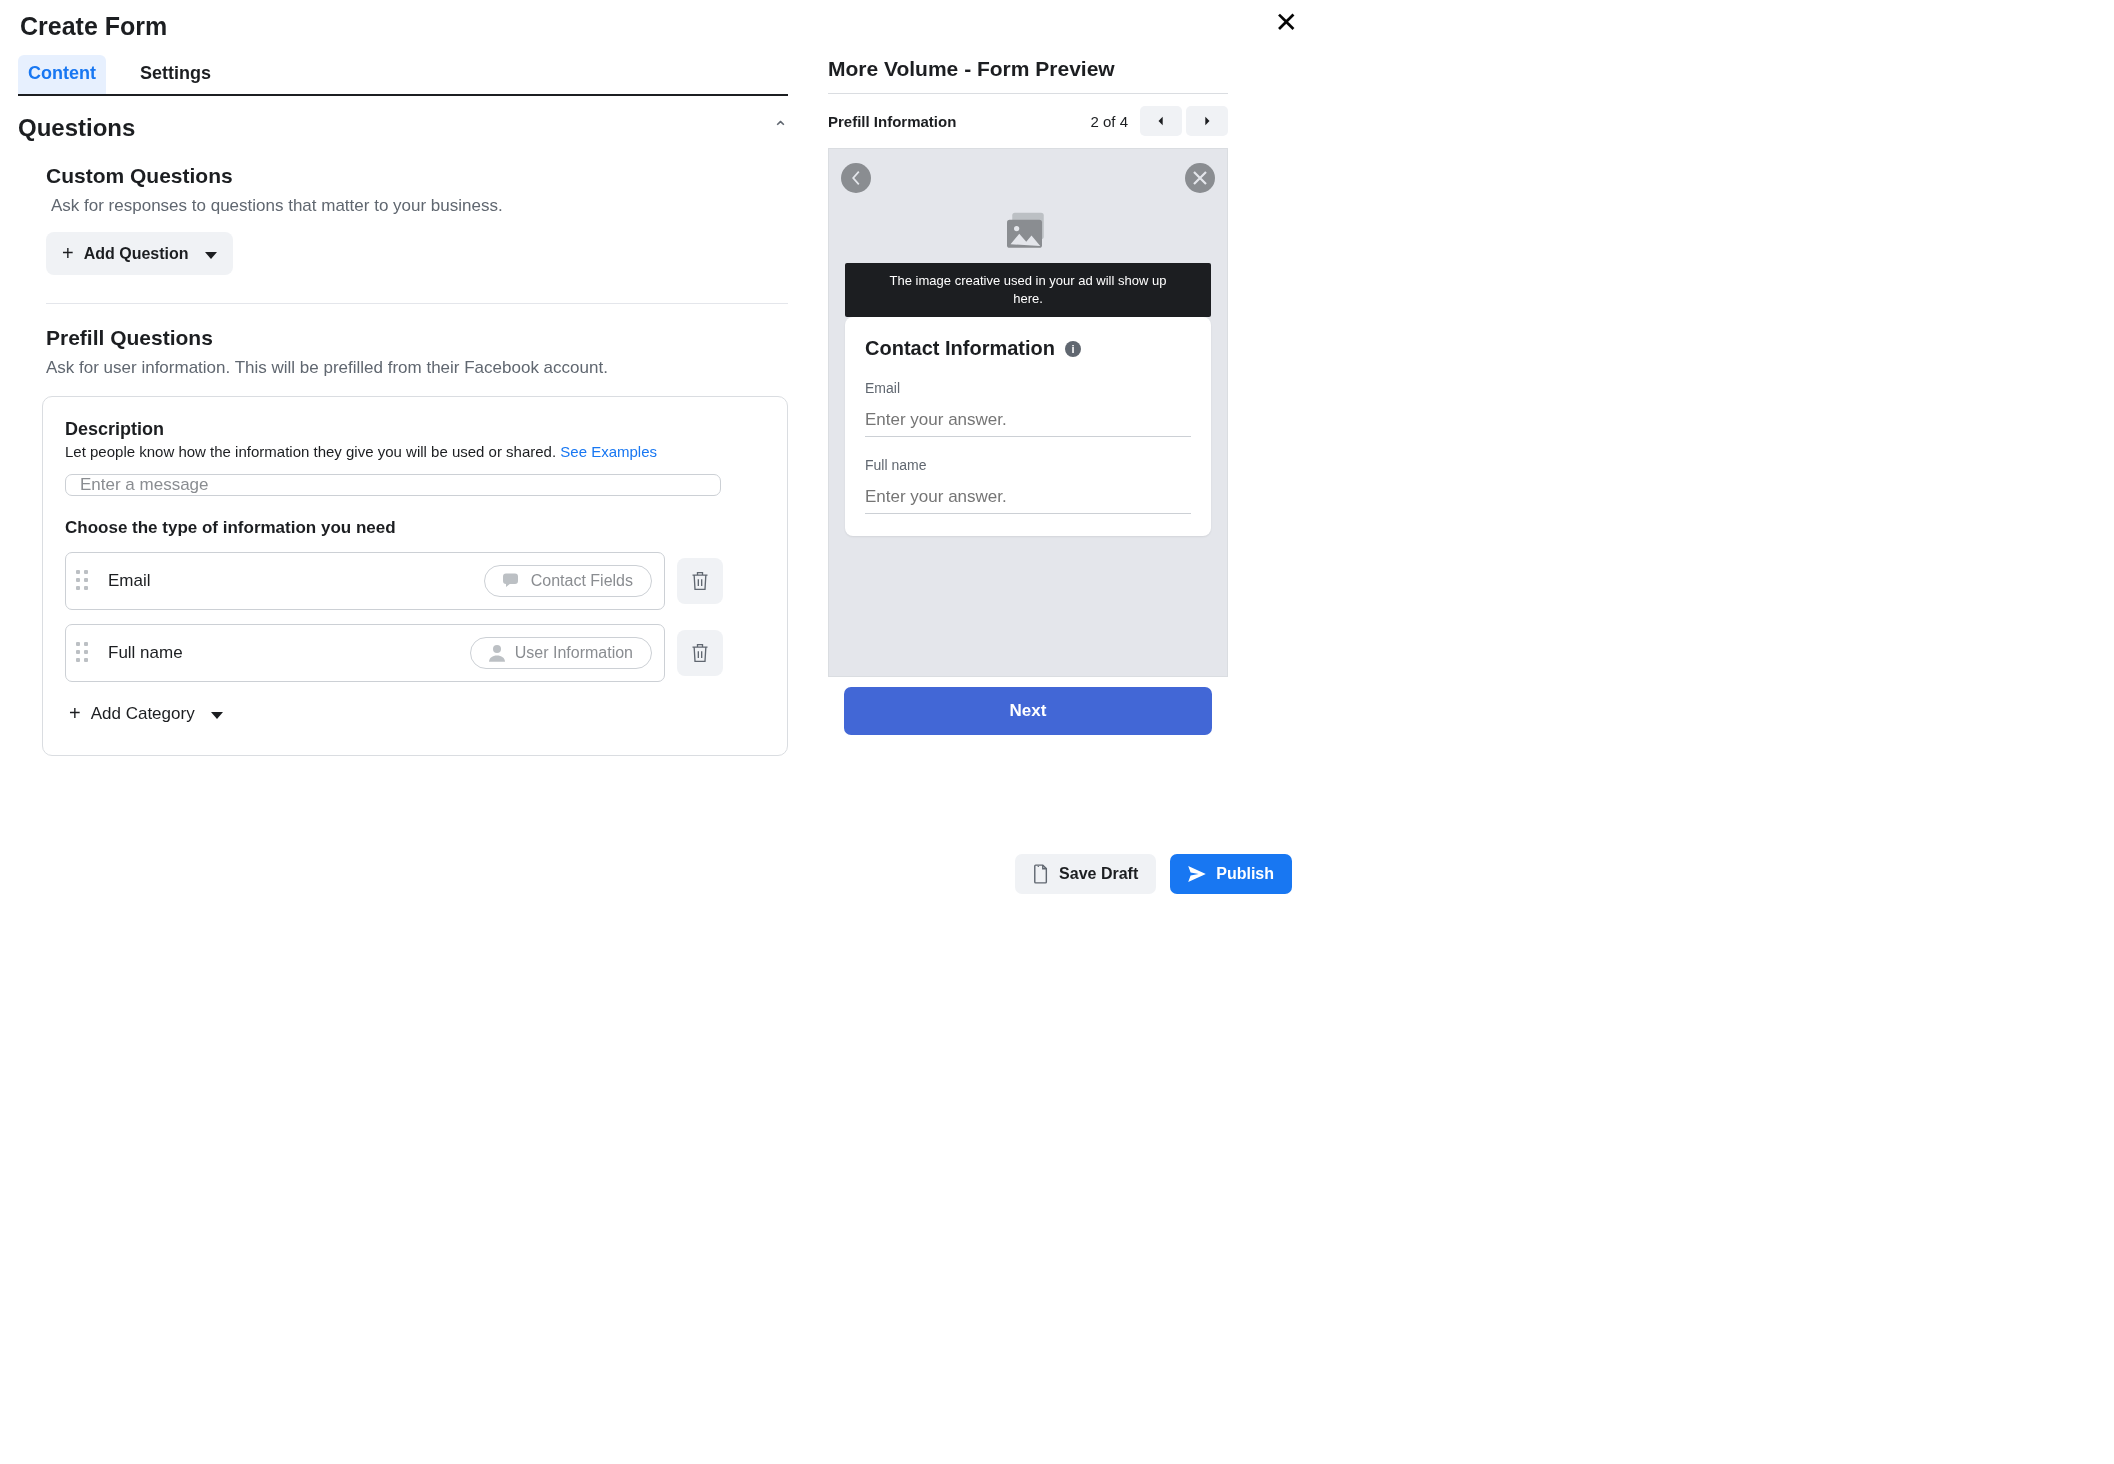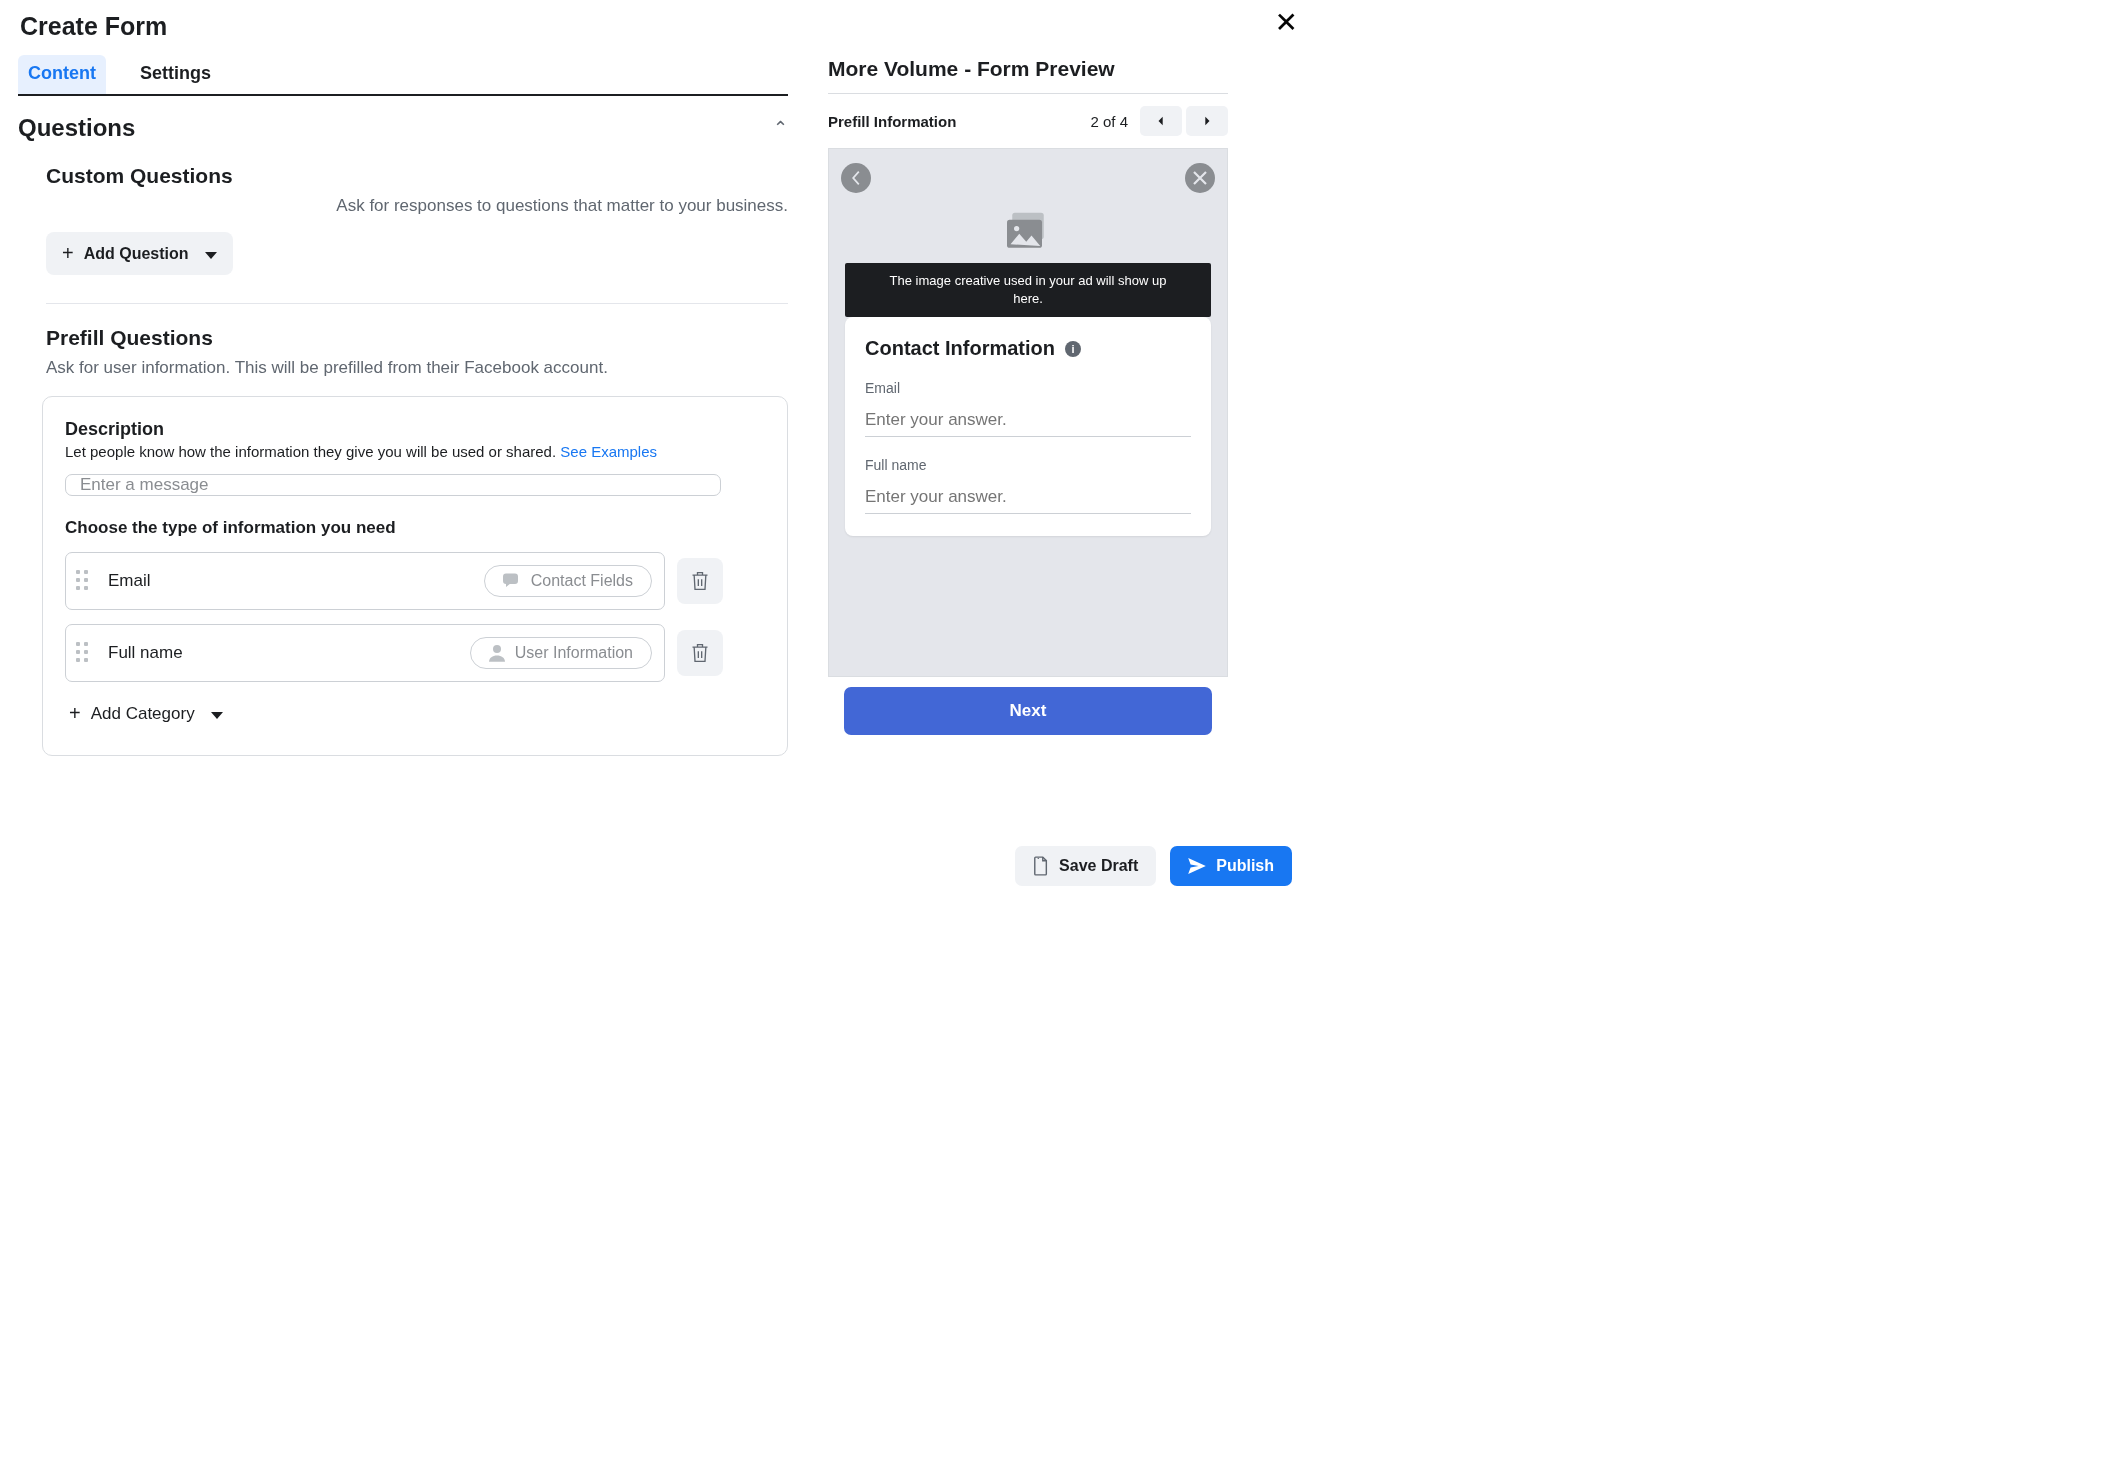--- a/index.html
+++ b/index.html
@@ -81,21 +81,21 @@
   .pf-card-title { font-size:20px; font-weight:600; }
   .info-dot { width:16px; height:16px; border-radius:50%; background:#606770; color:#fff; font-size:11px; font-weight:700; display:flex; align-items:center; justify-content:center; }
 
   .pf-field { margin-top:20px; }
   .pf-label { font-size:14px; color:#606770; }
   .pf-input { border:none; border-bottom:1px solid #ccd0d5; width:100%; font-size:17px; color:#0f766e; padding:8px 0 6px; margin-top:6px; background:transparent; }
 
   .next-btn { width:368px; margin:10px auto 0; display:block; background:#4267d6; color:#fff; border:none; border-radius:7px; padding:14px 0; font-size:17px; font-weight:700; cursor:pointer; }
 
   
-  .footer { position:absolute; bottom:22px; right:18px; display:flex; gap:14px; }
+  .footer { position:absolute; bottom:14px; right:18px; display:flex; gap:14px; }
   .save-draft { background:#f0f2f5; color:#1c1e21; }
   .publish { background:#1877f2; color:#fff; }
   .foot-btn { display:inline-flex; align-items:center; gap:10px; border:none; border-radius:7px; padding:10px 18px; font-size:16px; font-weight:600; cursor:pointer; }
 
   
   svg.trash { width:20px; height:22px; stroke:#606770; fill:none; stroke-width:1.6; }
   svg.chat { width:18px; height:16px; fill:#bcc0c4; }
   svg.user { width:16px; height:18px; fill:#bcc0c4; }
   svg.doc { width:16px; height:20px; stroke:#606770; fill:none; stroke-width:1.6; }
   svg.plane { width:18px; height:16px; fill:#fff; }
@@ -116,21 +116,21 @@
         <div class="tab active">Content</div>
         <div class="tab inactive">Settings</div>
       </div>
 
       <div class="section-title-row">
         <div class="section-title">Questions</div>
         <div class="chevron-up">⌃</div>
       </div>
 
       <div class="subhead" style="margin-left:28px;">Custom Questions</div>
-      <div class="subdesc" style="margin-left:33px;text-align:right;">Ask for responses to questions that matter to your business.</div>
+      <div class="subdesc" style="margin-left:33px;">Ask for responses to questions that matter to your business.</div>
 
       <button class="btn-grey" style="margin-left:28px;">
         <span class="icon-plus"></span>
         <span>Add Question</span>
         <span class="caret"></span>
       </button>
 
       <hr class="divider" style="margin-left:28px;">
 
       <div class="subhead" style="margin-left:28px;">Prefill Questions</div>

